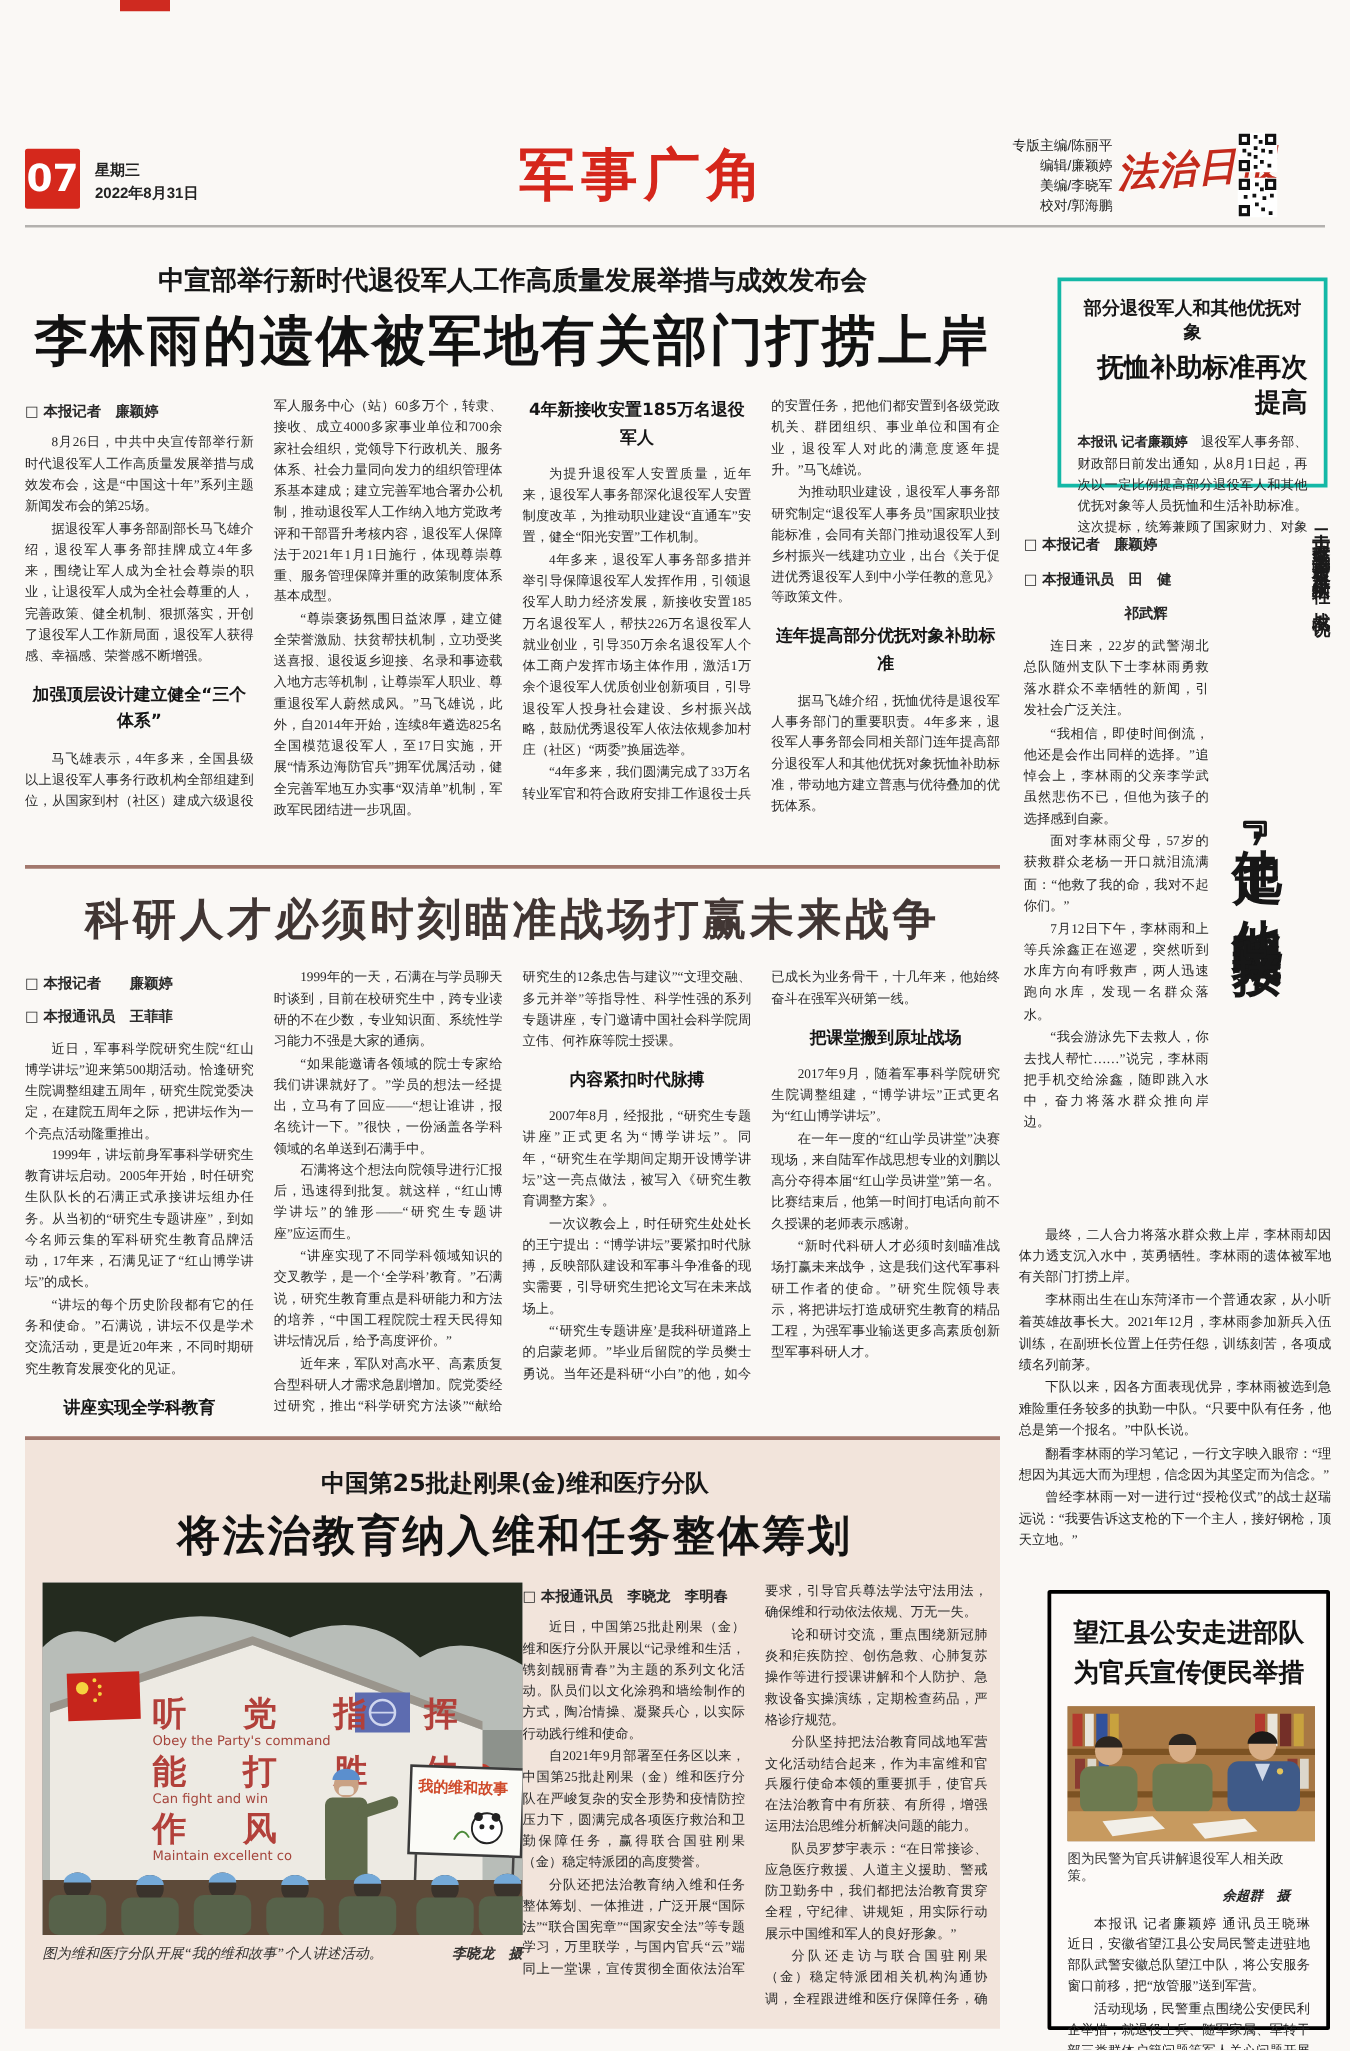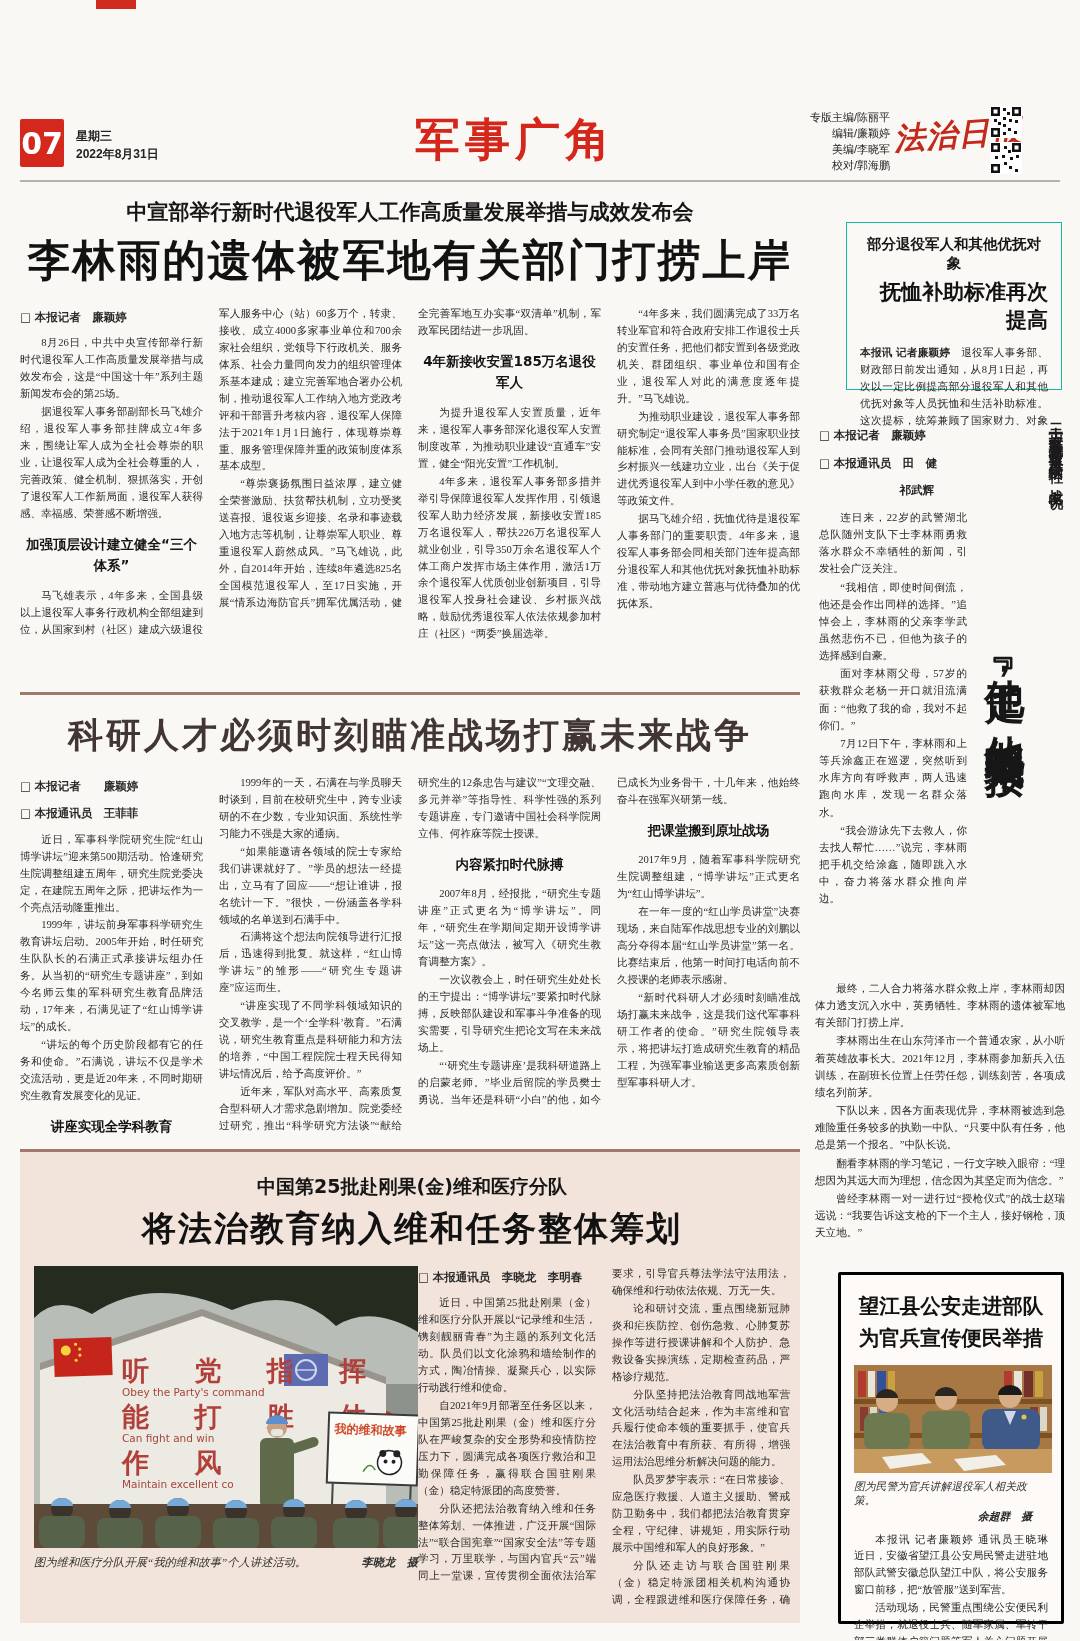--- a/index.html
+++ b/index.html
@@ -25,26 +25,26 @@
   .headline{text-align:center;font-family:"DejaVu Sans",sans-serif;font-weight:bold;color:#121212;}
   .colbody{column-gap:16px;font-size:10.6px;line-height:1.6;text-align:justify;overflow:hidden;color:#2a2a2a;}
   .blk{margin:0 0 1px 0;}
   .blk-p{text-indent:2em;}
   .blk-h{font-family:"DejaVu Sans",sans-serif;font-weight:bold;font-size:13.5px;text-align:center;
          text-indent:0;margin:11px 0;break-inside:avoid;color:#151515;}
   .blk-by{font-family:"DejaVu Sans",sans-serif;font-weight:bold;font-size:11.5px;text-indent:0;margin:2px 0 9px 0;}
 
   
   .art-main{position:absolute;left:20px;top:198px;width:780px;}
-  .art-main .kicker{font-size:21px;}
+  .art-main .kicker{font-size:21px;margin-top:12px;}
   .art-main .headline{font-size:43px;letter-spacing:2px;margin-top:6px;}
   .art-main .colbody{margin-top:16px;height:342px;column-count:4;}
 
   
-  .box-top{position:absolute;left:846px;top:222px;width:216px;height:168px;border:1px solid #14b8a6;
+  .box-top{position:absolute;left:846px;top:222px;width:216px;height:168px;border:3px solid #14b8a6;
            background:#fbf9f6;padding:12px 13px;box-sizing:border-box;}
   .box-top .kicker{font-size:14.5px;}
   .box-top .headline{font-size:21px;margin-top:5px;text-align:right;}
   .box-top .boxbody{margin-top:10px;font-size:10.6px;line-height:1.6;text-align:justify;overflow:hidden;height:86px;}
   .lead{font-weight:bold;font-family:"Liberation Sans",sans-serif;}
 
   
   .art-hero{position:absolute;left:815px;top:398px;width:250px;height:842px;}
   .hero-flex{display:flex;height:562px;}
   .hero-body{width:158px;font-size:10.6px;line-height:1.62;text-align:justify;overflow:hidden;padding:26px 6px 0 4px;box-sizing:border-box;}
@@ -70,21 +70,21 @@
   .peace-photo{width:384px;height:282px;display:block;background:#888;}
   .peace-cap{margin-top:7px;font-size:11.3px;font-style:italic;color:#33312f;display:flex;justify-content:space-between;gap:15px;}
   .peace-cap .credit{font-weight:bold;white-space:nowrap;}
   .peace-text{flex:1;height:350px;column-count:2;}
 
   
   .box-police{position:absolute;left:838px;top:1272px;width:226px;height:352px;border:3px solid #000000;
       background:#fdfaf8;box-sizing:border-box;padding:16px 13px 0 13px;border-radius:2px;}
   .box-police .headline{font-size:20.5px;line-height:1.55;}
   .police-photo{display:block;width:198px;height:108px;margin:10px auto 0;background:#9c7a4e;}
-  .police-cap{margin-top:7px;font-size:10.8px;font-style:italic;color:#333;text-align:left;}
+  .police-cap{margin-top:7px;font-size:10.8px;color:#333;text-align:left;}
   .police-credit{text-align:right;font-style:italic;font-weight:bold;font-size:10.8px;margin-top:2px;padding-right:16px;}
   .police-body{margin-top:8px;font-size:10.6px;line-height:1.6;text-align:justify;overflow:hidden;height:108px;}
 </style>
 </head>
 <body>
 
 <div class="page">
 
   <div class="top-sliver"></div>
   <div class="pageno">07</div>
@@ -150,20 +150,21 @@
         <p class="blk blk-p">8月26日，中共中央宣传部举行新时代退役军人工作高质量发展举措与成效发布会，这是“中国这十年”系列主题新闻发布会的第25场。</p>
         <p class="blk blk-p">据退役军人事务部副部长马飞雄介绍，退役军人事务部挂牌成立4年多来，围绕让军人成为全社会尊崇的职业，让退役军人成为全社会尊重的人，完善政策、健全机制、狠抓落实，开创了退役军人工作新局面，退役军人获得感、幸福感、荣誉感不断增强。</p>
         <p class="blk blk-h">加强顶层设计建立健全“三个体系”</p>
         <p class="blk blk-p">马飞雄表示，4年多来，全国县级以上退役军人事务行政机构全部组建到位，从国家到村（社区）建成六级退役军人服务中心（站）60多万个，转隶、接收、成立4000多家事业单位和700余家社会组织，党领导下行政机关、服务体系、社会力量同向发力的组织管理体系基本建成；建立完善军地合署办公机制，推动退役军人工作纳入地方党政考评和干部晋升考核内容，退役军人保障法于2021年1月1日施行，体现尊崇尊重、服务管理保障并重的政策制度体系基本成型。</p>
         <p class="blk blk-p">“尊崇褒扬氛围日益浓厚，建立健全荣誉激励、扶贫帮扶机制，立功受奖送喜报、退役返乡迎接、名录和事迹载入地方志等机制，让尊崇军人职业、尊重退役军人蔚然成风。”马飞雄说，此外，自2014年开始，连续8年遴选825名全国模范退役军人，至17日实施，开展“情系边海防官兵”拥军优属活动，健全完善军地互办实事“双清单”机制，军政军民团结进一步巩固。</p>
         <p class="blk blk-h">4年新接收安置185万名退役军人</p>
         <p class="blk blk-p">为提升退役军人安置质量，近年来，退役军人事务部深化退役军人安置制度改革，为推动职业建设“直通车”安置，健全“阳光安置”工作机制。</p>
         <p class="blk blk-p">4年多来，退役军人事务部多措并举引导保障退役军人发挥作用，引领退役军人助力经济发展，新接收安置185万名退役军人，帮扶226万名退役军人就业创业，引导350万余名退役军人个体工商户发挥市场主体作用，激活1万余个退役军人优质创业创新项目，引导退役军人投身社会建设、乡村振兴战略，鼓励优秀退役军人依法依规参加村庄（社区）“两委”换届选举。</p>
         <p class="blk blk-p">“4年多来，我们圆满完成了33万名转业军官和符合政府安排工作退役士兵的安置任务，把他们都安置到各级党政机关、群团组织、事业单位和国有企业，退役军人对此的满意度逐年提升。”马飞雄说。</p>
         <p class="blk blk-p">为推动职业建设，退役军人事务部研究制定“退役军人事务员”国家职业技能标准，会同有关部门推动退役军人到乡村振兴一线建功立业，出台《关于促进优秀退役军人到中小学任教的意见》等政策文件。</p>
+        <p class="blk blk-h">连年提高部分优抚对象补助标准</p>
         <p class="blk blk-p">据马飞雄介绍，抚恤优待是退役军人事务部门的重要职责。4年多来，退役军人事务部会同相关部门连年提高部分退役军人和其他优抚对象抚恤补助标准，带动地方建立普惠与优待叠加的优抚体系。</p>
       </div>
   </section>
 
   <aside class="box-top">
     <div class="kicker">部分退役军人和其他优抚对象</div>
     <div class="headline">抚恤补助标准再次提高</div>
     <div class="boxbody"><span class="lead">本报讯 记者廉颖婷</span><span>　退役军人事务部、财政部日前发出通知，从8月1日起，再次以一定比例提高部分退役军人和其他优抚对象等人员抚恤和生活补助标准。这次提标，统筹兼顾了国家财力、对象贡献等因素，是国家连续第18次提高优抚对象抚恤补助标准。</span></div>
   </aside>
 

